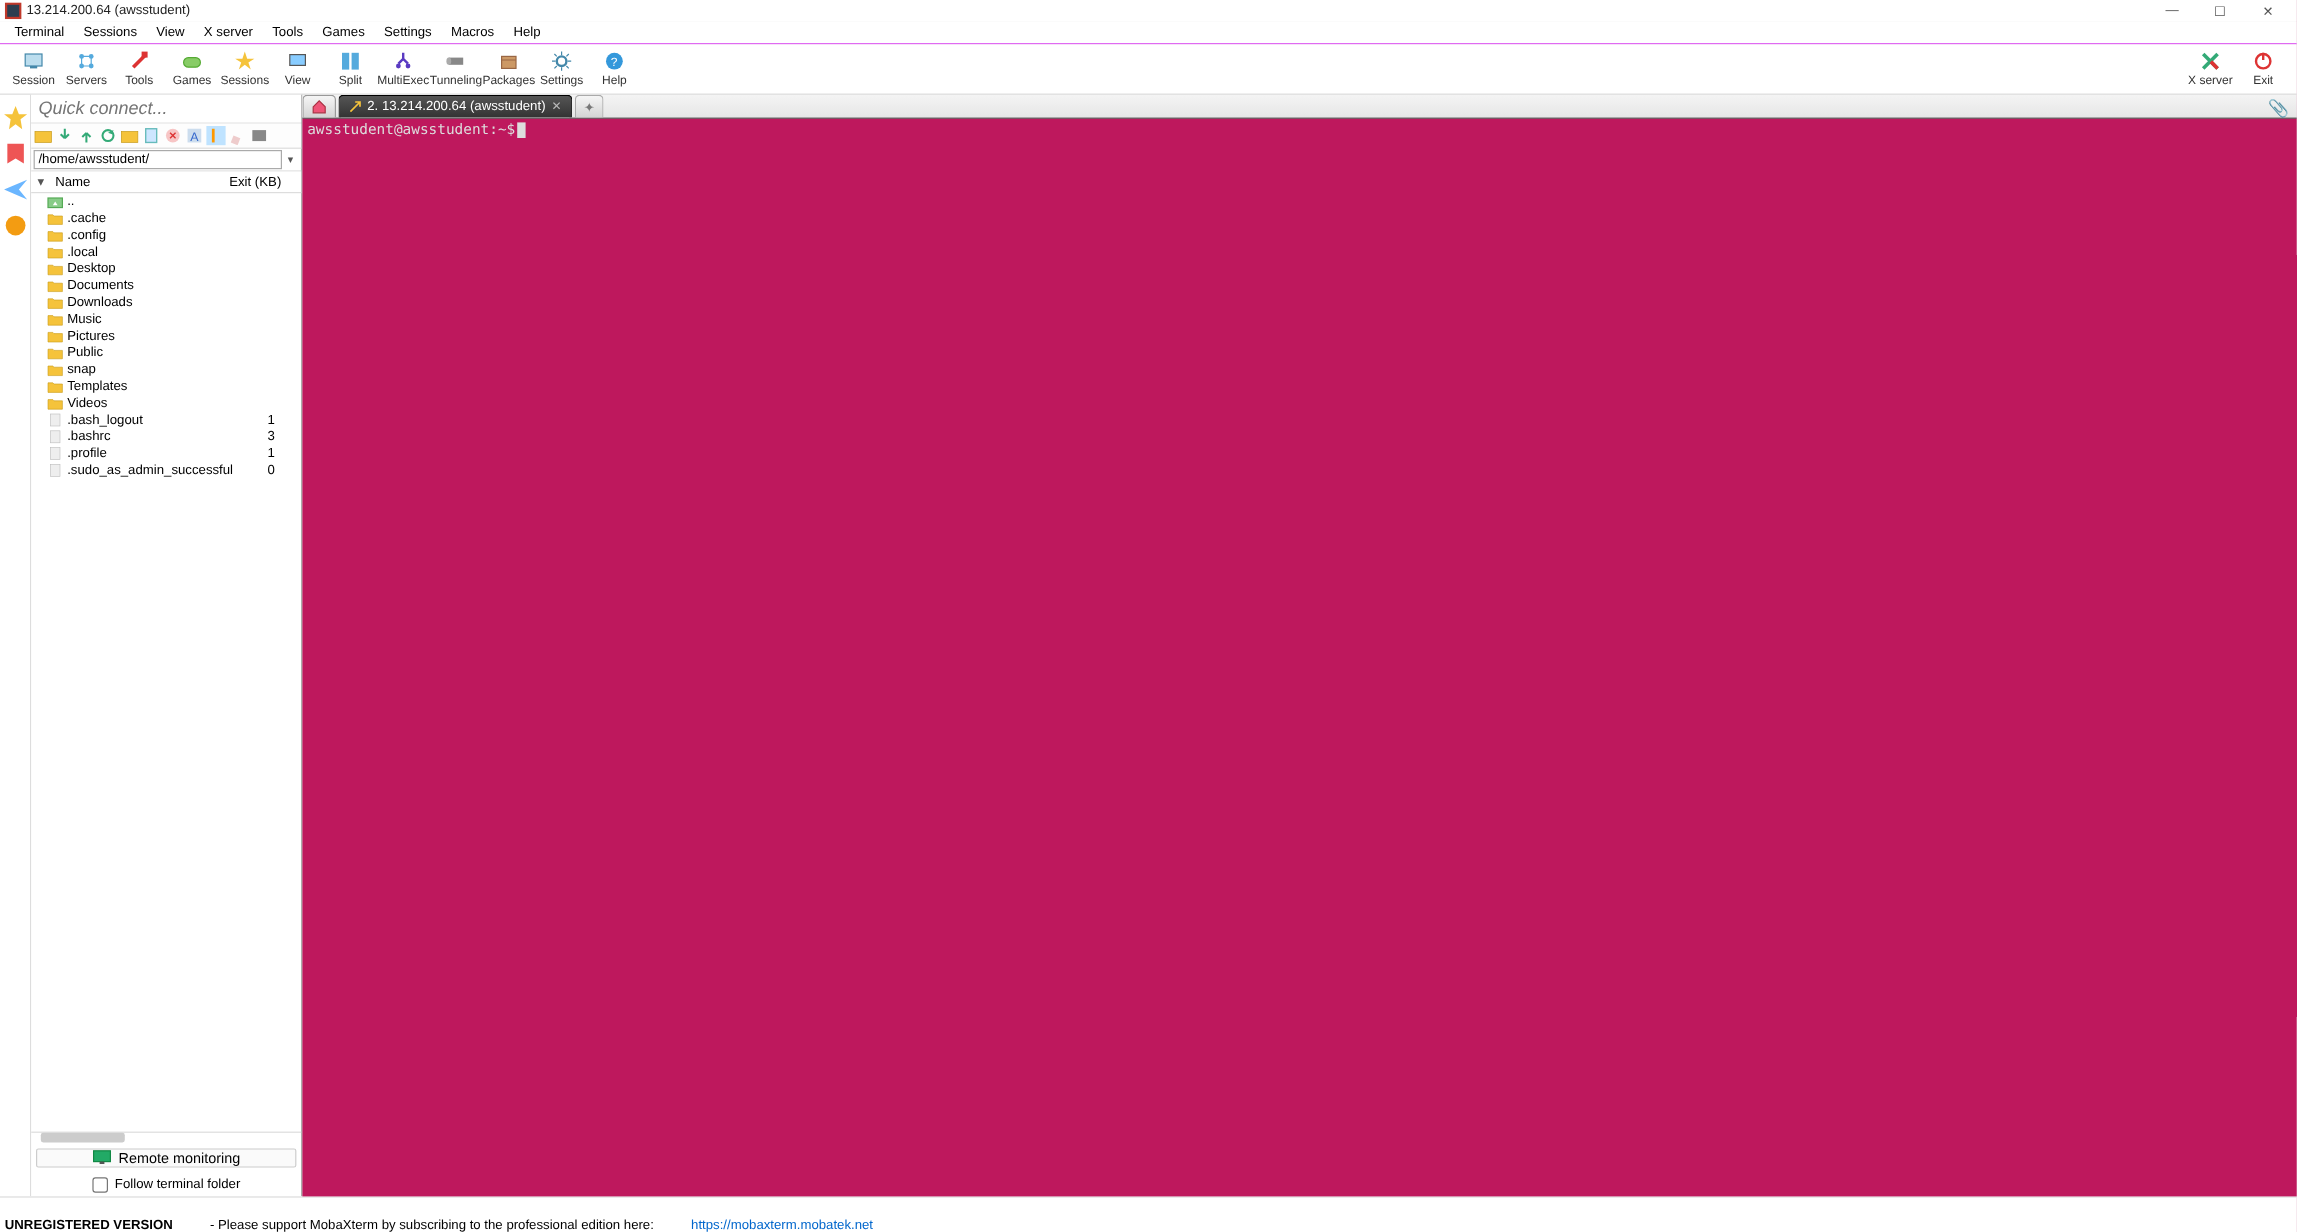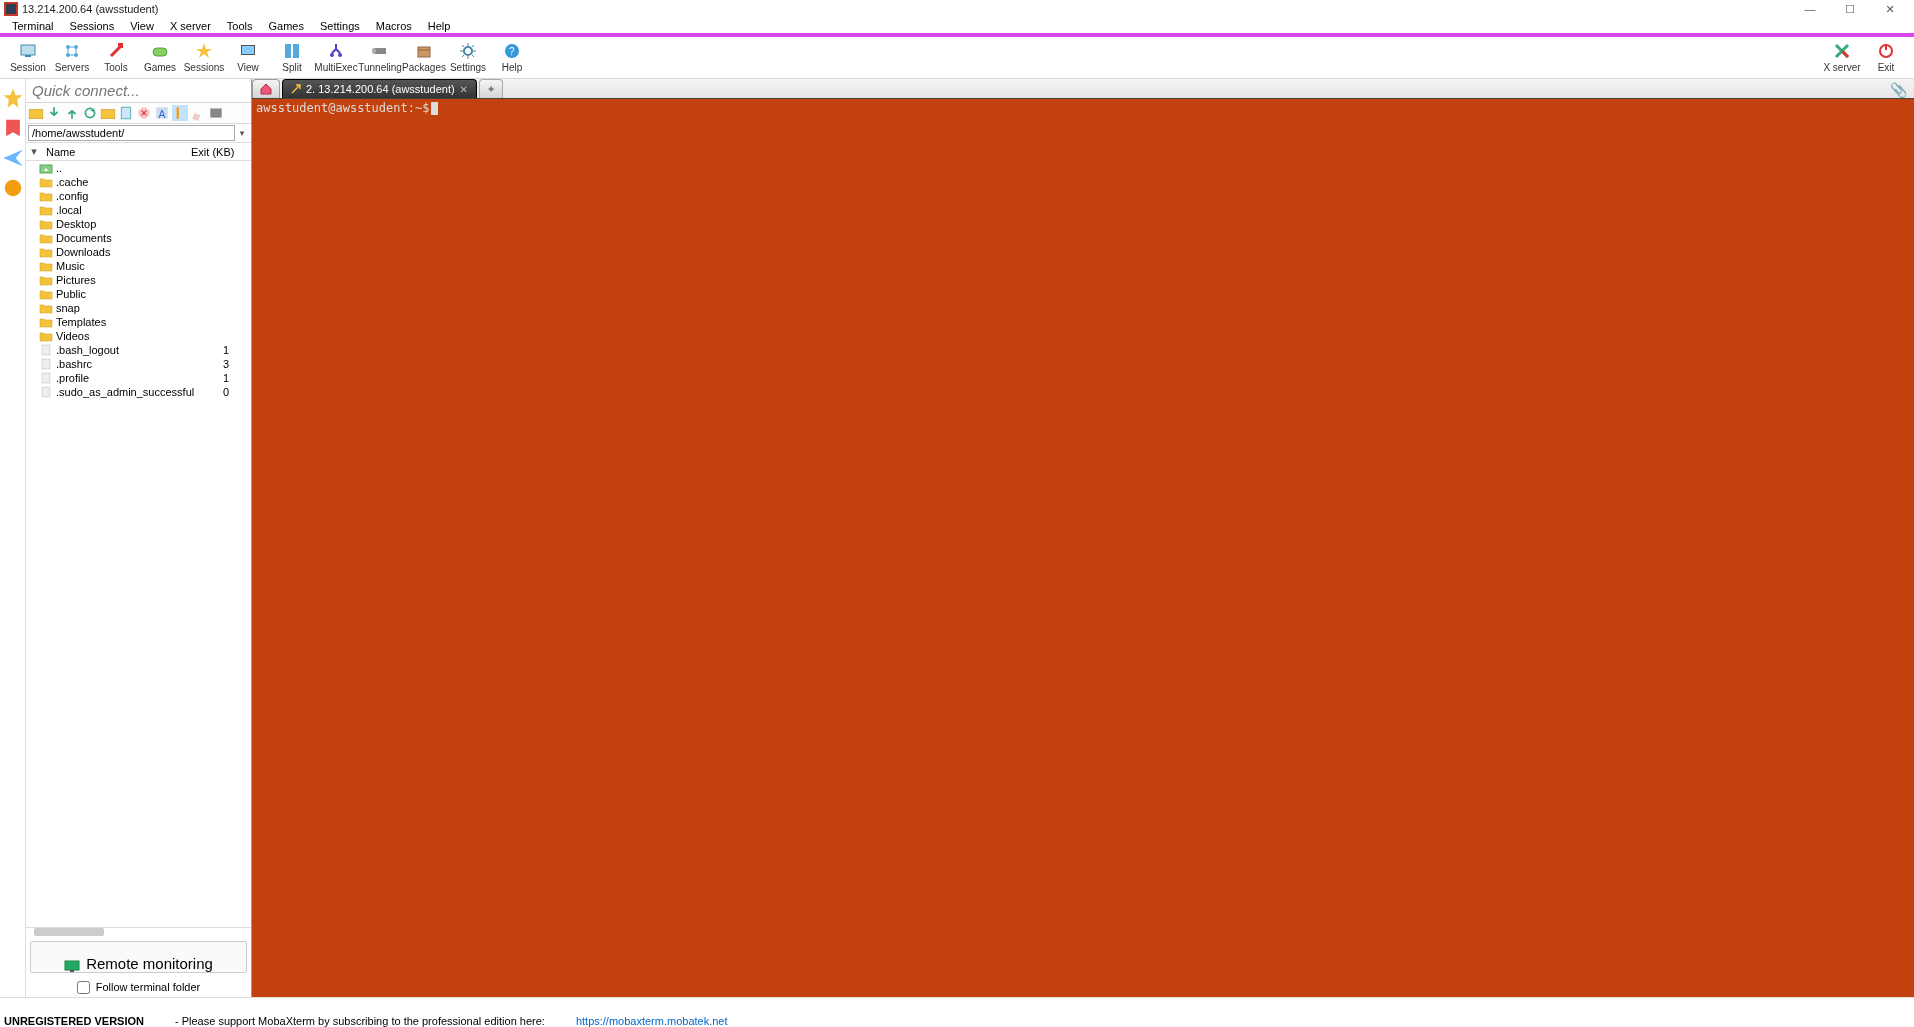--- a/index.html
+++ b/index.html
@@ -25,21 +25,21 @@
 .titlebar .title-text { flex: 1; color: #222; }
 .titlebar .win-btn { width: 40px; text-align: center; color: #555; cursor: pointer; }
 
 .menubar {
   height: 19px;
   background: #fff;
   display: flex;
   align-items: center;
   padding: 0 4px;
   font-size: 11px;
-  border-bottom: 4px solid #d946ef;
+  border-bottom: 1px solid #d946ef;
 }
 .menubar .menu-item { padding: 2px 8px; cursor: pointer; }
 
 .toolbar {
   height: 42px;
   background: #fff;
   display: flex;
   align-items: center;
   padding: 0 6px;
   border-bottom: 1px solid #d6d6d6;
@@ -66,33 +66,33 @@
 .file-header .col-sort{width:16px;text-align:center;color:#555;cursor:pointer;}
 .file-header .col-name{flex:1;padding-left:4px;}
 .file-header .col-size{width:60px;text-align:left;padding-right:6px;}
 .file-list{flex:1; overflow:auto; font-size:11px;}
 .file-row{height:14px;display:flex;align-items:center;padding-left:13px; cursor:pointer;}
 .file-row .fi{width:14px;height:12px;margin-right:3px;display:flex;align-items:center;justify-content:center;}
 .file-row .fname{flex:1;white-space:nowrap;}
 .file-row .fsize{width:50px;text-align:center;}
 .hscroll{height:10px;border-top:1px solid #ddd;}
 .hscroll .thumb{height:8px;width:70px;background:#ccc;border-radius:2px;margin-left:8px;}
-.remote-mon-btn{height:32px;margin:4px 4px;border:1px solid #ccc;border-radius:2px;background:#fafafa;display:flex;align-items:flex-end;justify-content:center;font-size:15px;cursor:pointer;gap:6px;}
+.remote-mon-btn{height:16px;margin:4px 4px;border:1px solid #ccc;border-radius:2px;background:#fafafa;display:flex;align-items:flex-start;justify-content:center;font-size:12px;cursor:pointer;gap:6px;}
 .follow-row{height:20px;display:flex;align-items:center;justify-content:center;font-size:11px;gap:6px;}
 .follow-row input{cursor:pointer;}
 
 .terminal-area{flex:1;display:flex;flex-direction:column;min-width:0;}
 .tab-strip{height:20px;background:linear-gradient(#f4f4f4,#e6e6e6);display:flex;align-items:flex-end;border-bottom:1px solid #444;}
 .tab{height:19px;display:flex;align-items:center;padding:0 8px;font-size:11px;border-top-left-radius:4px;border-top-right-radius:4px;margin-right:2px;cursor:pointer;gap:5px;}
 .tab.home{background:linear-gradient(#f5f5f5,#d4d4d4);border:1px solid #999;border-bottom:none;width:28px;justify-content:center;padding:0;}
 .tab.active{background:linear-gradient(#555,#333);color:#fff;border:1px solid #000;border-bottom:none;}
 .tab .close-x{font-size:10px;color:#bbb;}
 .tab.add{background:linear-gradient(#f5f5f5,#d4d4d4);border:1px solid #aaa;border-bottom:none;width:24px;justify-content:center;padding:0;color:#777;}
 .tab-strip .paperclip{margin-left:auto;margin-right:6px;color:#666;font-size:14px;cursor:pointer;}
-.terminal{flex:1;background:#c2410c;color:#ddd;font-family:Consolas,monospace;font-size:12px;padding:2px 4px;position:relative;}
+.terminal{flex:1;background:#be185d;color:#ddd;font-family:Consolas,monospace;font-size:12px;padding:2px 4px;position:relative;}
 .terminal .prompt-line{display:flex;align-items:center;}
 .cursor-block{display:inline-block;width:7px;height:13px;background:#ddd;margin-left:2px;}
 
 .statusbar{height:30px;background:#fff;display:flex;align-items:flex-end;font-size:11px;padding:0 4px;border-top:1px solid #ddd;white-space:nowrap;gap:31px;}
 .statusbar .bold{font-weight:bold;}
 .statusbar a{color:#0066cc;text-decoration:none;cursor:pointer;}
 
 
 .folder-svg{fill:#f5c33b;stroke:#c79a1a;stroke-width:0.5;}
 .filedoc{fill:#eee;stroke:#bbb;stroke-width:0.5;}

